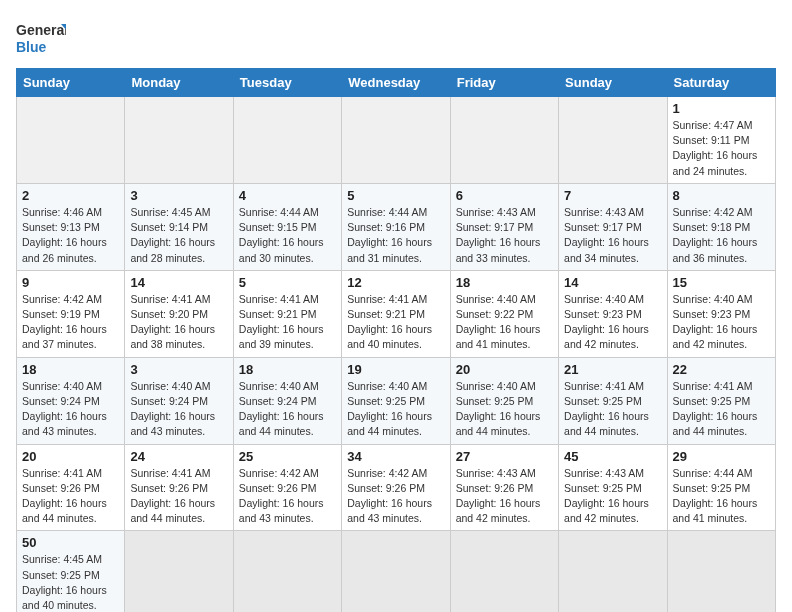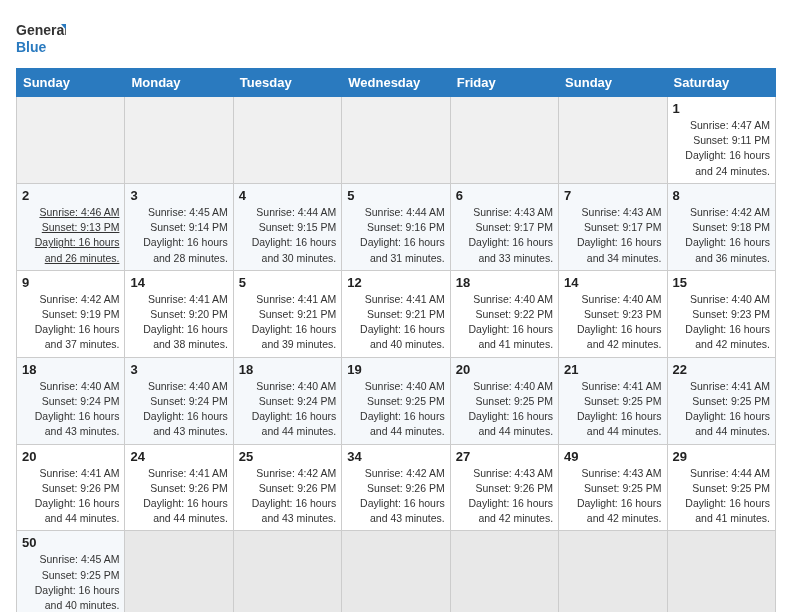--- a/index.html
+++ b/index.html
@@ -63,21 +63,20 @@
       font-weight: bold;
       font-size: 13px;
       color: #222;
       display: block;
       margin-bottom: 2px;
     }
     .day-info {
       color: #333;
       font-size: 10.5px;
       line-height: 1.45;
-      text-align: right;
     }
     .empty-cell {
       background: #f0f0f0 !important;
     }
     tbody tr:nth-child(even) td.empty-cell {
       background: #e8e8e8 !important;
     }
   </style>
 </head>
 <body>
@@ -120,21 +119,21 @@
           <span class="day-number">1</span>
           <div class="day-info" style="white-space: pre-line;">Sunrise: 4:47 AM
 Sunset: 9:11 PM
 Daylight: 16 hours
 and 24 minutes.</div>
         </td>
       </tr>
       <tr>
         <td>
           <span class="day-number">2</span>
-          <div class="day-info" style="white-space: pre-line; text-decoration: underline;">Sunrise: 4:46 AM
+          <div class="day-info" style="white-space: pre-line;">Sunrise: 4:46 AM
 Sunset: 9:13 PM
 Daylight: 16 hours
 and 26 minutes.</div>
         </td>
         <td>
           <span class="day-number">3</span>
           <div class="day-info" style="white-space: pre-line;">Sunrise: 4:45 AM
 Sunset: 9:14 PM
 Daylight: 16 hours
 and 28 minutes.</div>
@@ -307,21 +306,21 @@
 and 43 minutes.</div>
         </td>
         <td>
           <span class="day-number">27</span>
           <div class="day-info" style="white-space: pre-line;">Sunrise: 4:43 AM
 Sunset: 9:26 PM
 Daylight: 16 hours
 and 42 minutes.</div>
         </td>
         <td>
-          <span class="day-number">49</span>
+          <span class="day-number">45</span>
           <div class="day-info" style="white-space: pre-line;">Sunrise: 4:43 AM
 Sunset: 9:25 PM
 Daylight: 16 hours
 and 42 minutes.</div>
         </td>
         <td>
           <span class="day-number">29</span>
           <div class="day-info" style="white-space: pre-line;">Sunrise: 4:44 AM
 Sunset: 9:25 PM
 Daylight: 16 hours

